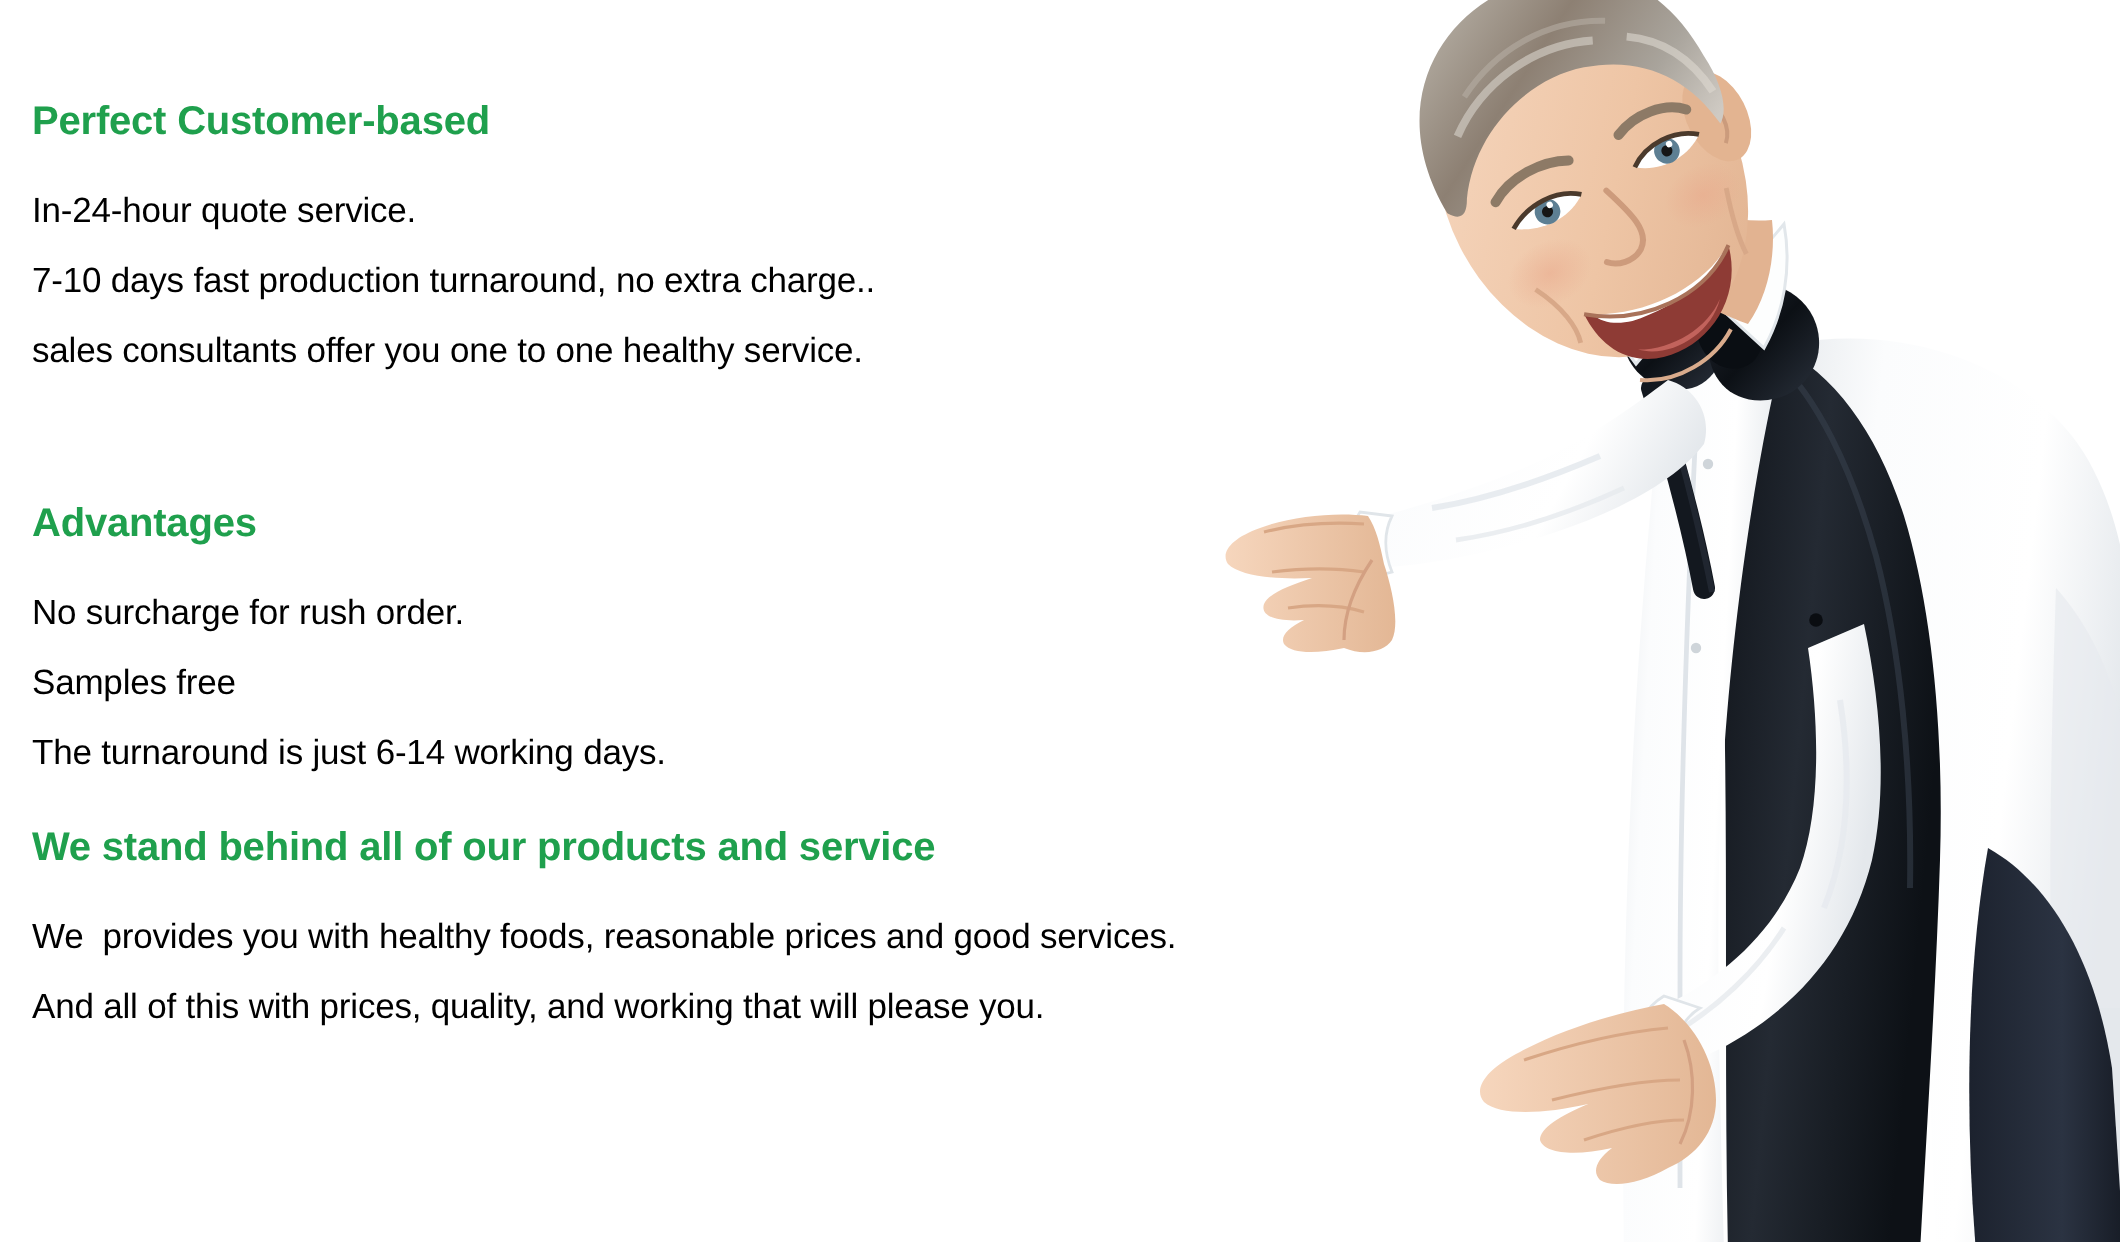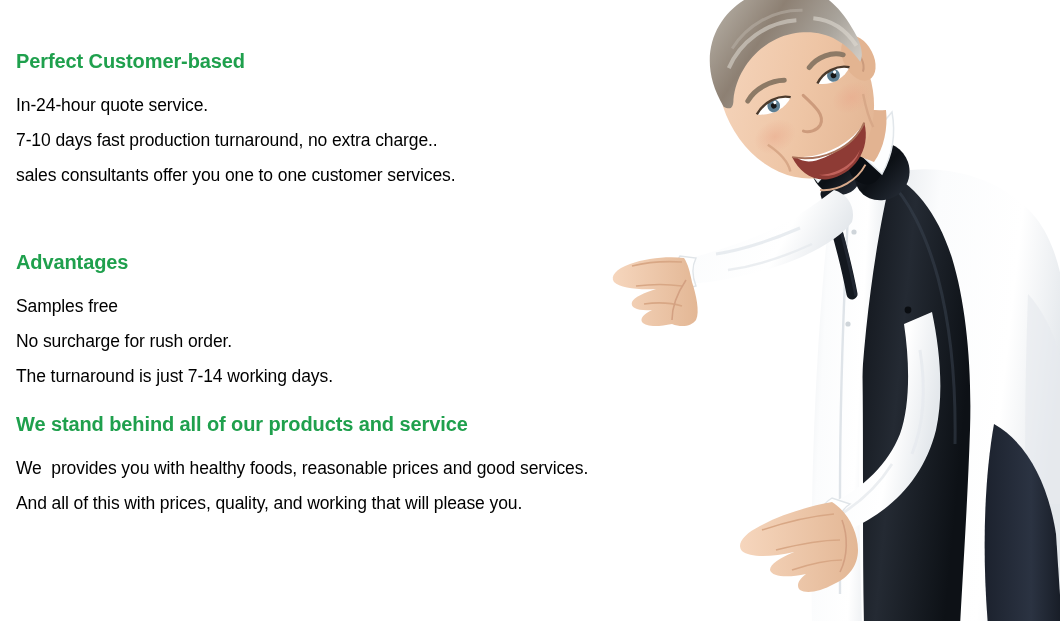--- a/index.html
+++ b/index.html
@@ -62,28 +62,28 @@
 <body>
 
 <div id="page">
 
   <div id="text-column">
 
     <div class="section" id="section-1">
       <div class="section-heading">Perfect Customer-based</div>
       <p class="body-line">In-24-hour quote service.</p>
       <p class="body-line">7-10 days fast production turnaround, no extra charge..</p>
-      <p class="body-line">sales consultants offer you one to one customer services.</p>
+      <p class="body-line">sales consultants offer you one to one healthy service.</p>
     </div>
 
     <div class="section" id="section-2">
       <div class="section-heading">Advantages</div>
+      <p class="body-line">No surcharge for rush order.</p>
       <p class="body-line">Samples free</p>
-      <p class="body-line">No surcharge for rush order.</p>
-      <p class="body-line">The turnaround is just 7-14 working days.</p>
+      <p class="body-line">The turnaround is just 6-14 working days.</p>
     </div>
 
     <div class="section" id="section-3">
       <div class="section-heading">We stand behind all of our products and service</div>
       <p class="body-line">We  provides you with healthy foods, reasonable prices and good services.</p>
       <p class="body-line">And all of this with prices, quality, and working that will please you.</p>
     </div>
 
   </div>
 

